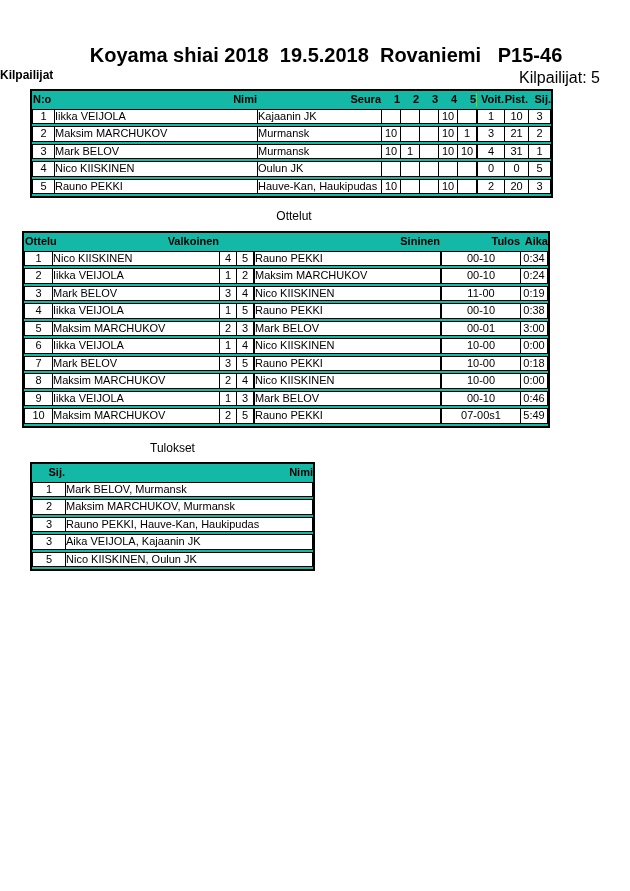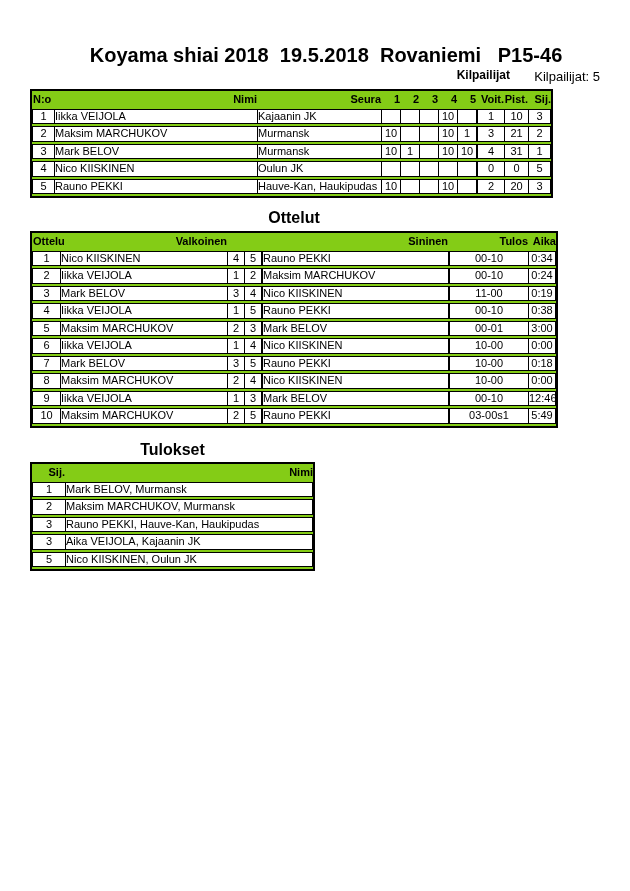--- a/index.html
+++ b/index.html
@@ -13,42 +13,42 @@
   .abs { position: absolute; }
   .page-title {
     left: 0; right: 0; top: 44px;
     text-align: center;
     font-size: 20px; font-weight: bold;
     white-space: pre;
     margin-left: 22px;
   }
   .subtitle {
     left: 0; top: 68px; width: 510px;
-    text-align: right;
+    text-align: left;
     font-size: 12px; font-weight: bold;
   }
   .count-label {
     top: 69px; right: 30px;
-    font-size: 13px;
+    font-size: 16px;
   }
   .section-heading {
-    font-size: 16px; font-weight: bold;
+    font-size: 12px; font-weight: normal;
     text-align: center;
   }
   .heading-ottelut  { top: 209px; left: 30px; width: 528px; }
   .heading-tulokset { top: 441px; left: 30px; width: 285px; }
 
   .tbox {
     position: absolute;
     border: 2px solid #000;
-    background: #84cc16;
+    background: #14b8a6;
     box-sizing: border-box;
   }
   .tbox-competitors { left: 30px; top: 89px;  width: 523px; }
-  .tbox-matches     { left: 30px; top: 231px; width: 528px; }
+  .tbox-matches     { left: 22px; top: 231px; width: 528px; }
   .tbox-results     { left: 30px; top: 462px; width: 285px; }
 
   table {
     border-collapse: separate;
     border-spacing: 0 2px;
     table-layout: fixed;
   }
   .t-competitors { width: 519px; }
   .t-matches     { width: 524px; }
   .t-results     { width: 281px; }
@@ -275,29 +275,29 @@
       <td class="sep">10-00</td>
       <td>0:00</td>
     </tr>
     <tr>
       <td>9</td>
       <td class="l">Iikka VEIJOLA</td>
       <td>1</td>
       <td>3</td>
       <td class="l sep">Mark BELOV</td>
       <td class="sep">00-10</td>
-      <td>12:46</td>
+      <td>0:46</td>
     </tr>
     <tr>
       <td>10</td>
       <td class="l">Maksim MARCHUKOV</td>
       <td>2</td>
       <td>5</td>
       <td class="l sep">Rauno PEKKI</td>
-      <td class="sep">03-00s1</td>
+      <td class="sep">07-00s1</td>
       <td>5:49</td>
     </tr>
   </tbody>
     </table>
 </div>
 
 <div class="abs section-heading heading-tulokset">Tulokset</div>
 
 <div class="tbox tbox-results">
   <table class="t-results">

